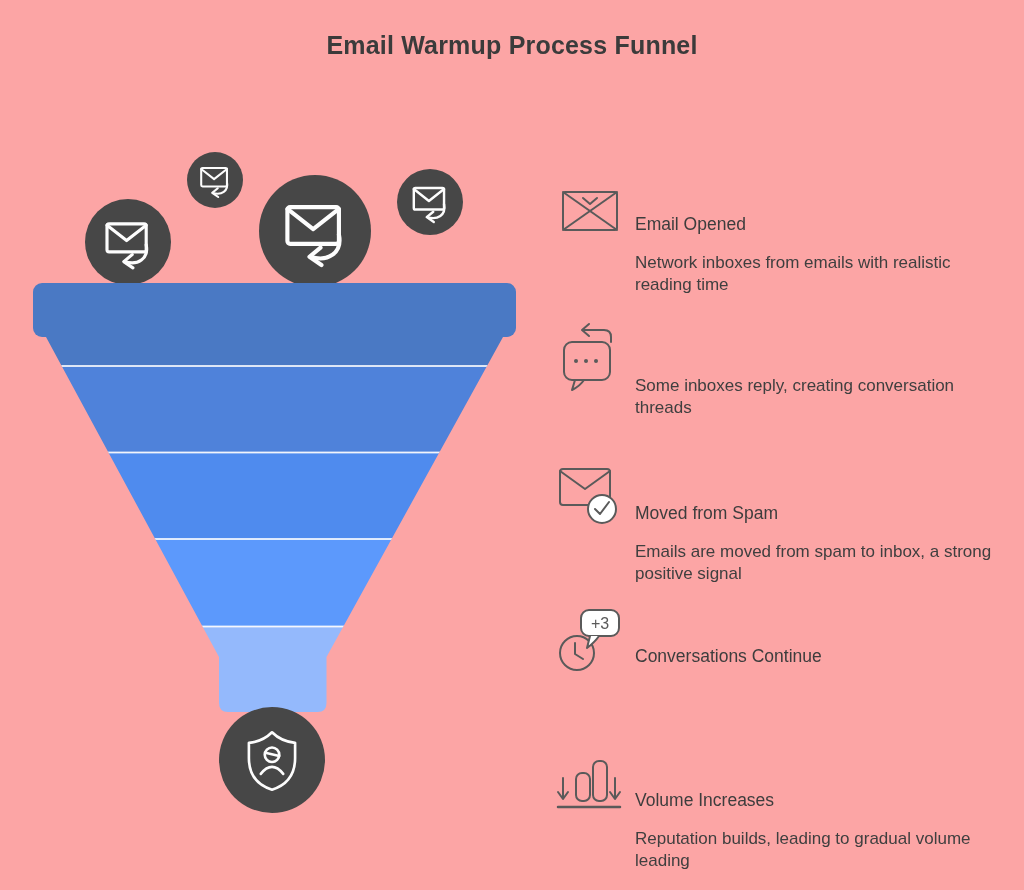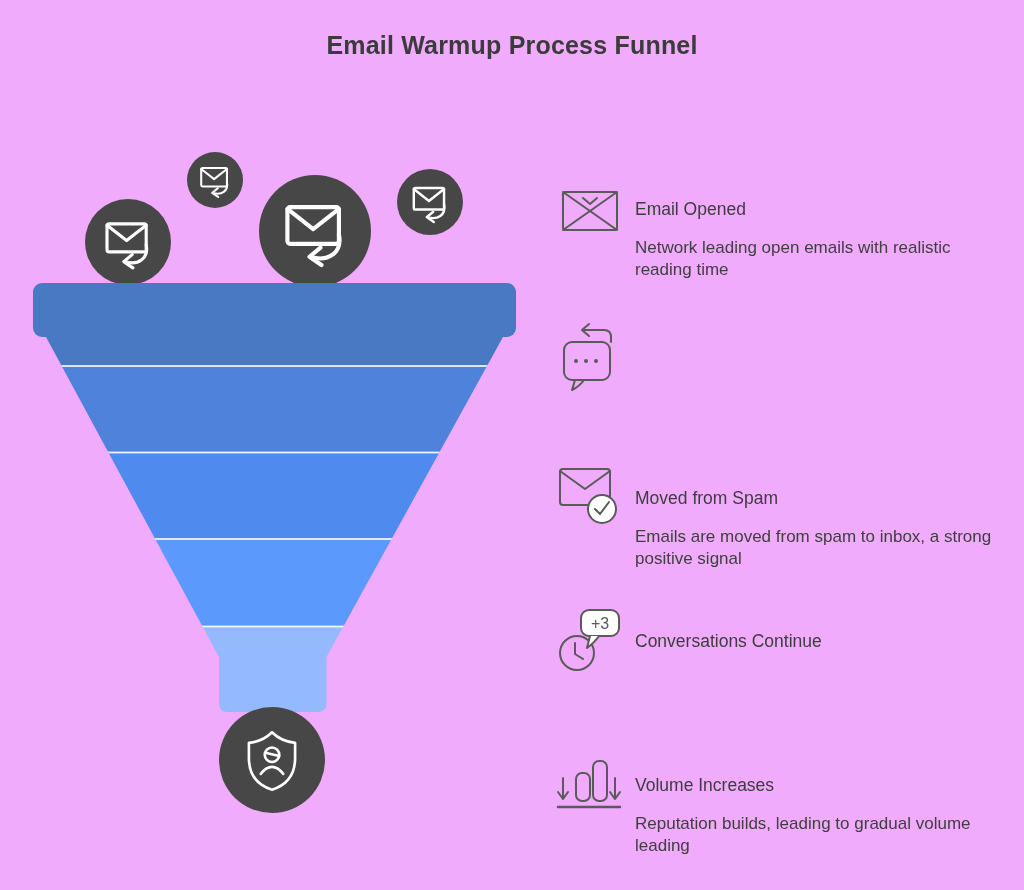--- a/index.html
+++ b/index.html
@@ -1,31 +1,31 @@
 <!DOCTYPE html>
 <html><head>
 <meta charset="utf-8">
 <style>
   * { margin:0; padding:0; box-sizing:border-box; }
   html,body { background:#fff; }
   body { font-family:"Liberation Sans", sans-serif; }
   .page {
     position:relative; width:1024px; height:890px;
-    background:#f0abfc; overflow:hidden;
+    background:#fca5a5; overflow:hidden;
   }
   .main-title {
     position:absolute; top:31px; left:12px; width:1000px;
     text-align:center; font-size:25px; font-weight:700;
     color:#3b3b3b; letter-spacing:0.2px;
   }
   .funnel-svg { position:absolute; left:0; top:120px; }
   .steps { position:absolute; inset:0; }
   .step { position:absolute; left:556px; width:454px; }
   .step-icon { position:absolute; }
-  .step-text { position:absolute; left:79px; top:1px; width:360px; }
+  .step-text { position:absolute; left:79px; top:16px; width:360px; }
   .step-title {
     font-size:17.5px; line-height:22px; color:#3d3d3d; font-weight:400;
   }
   .step-desc {
     margin-top:17px; font-size:17px; line-height:21.5px; color:#3f3f3f;
   }
   svg { display:block; }
 </style>
 </head>
 <body>
@@ -96,39 +96,40 @@
       <svg class="step-icon" style="left:4px; top:-10px;" width="60" height="48" viewBox="0 0 60 48">
         <g fill="none" stroke-width="2" stroke-linecap="round" stroke-linejoin="round" stroke="#5a5a5a">
           <rect x="3" y="5" width="54" height="38" rx="2"></rect>
           <path d="M3 5 L57 43"></path>
           <path d="M57 5 L3 43"></path>
           <polyline points="23,11 30,17 37,11"></polyline>
         </g>
       </svg>
       <div class="step-text">
         <div class="step-title">Email Opened</div>
-        <div class="step-desc">Network leading open emails with realistic reading time</div>
+        <div class="step-desc">Network inboxes from emails with realistic reading time</div>
       </div>
     </div>
 
     <div class="step" style="top:342px;">
       <svg class="step-icon" style="left:4px; top:-22px;" width="58" height="74" viewBox="0 0 58 74">
         <g fill="none" stroke-width="2" stroke-linecap="round" stroke-linejoin="round" stroke="#5a5a5a">
           <polyline points="29,4 22,10 29,16"></polyline>
           <path d="M24 10 L44 10 Q51 10 51 17 L51 22"></path>
           <rect x="4" y="22" width="46" height="38" rx="8"></rect>
           <path d="M15 60 L12 70 Q20 66 24 60"></path>
         </g>
         <g fill="#5a5a5a">
           <circle cx="16" cy="41" r="2"></circle>
           <circle cx="26" cy="41" r="2"></circle>
           <circle cx="36" cy="41" r="2"></circle>
         </g>
       </svg>
       <div class="step-text">
+        <div class="step-desc">Some inboxes reply, creating conversation threads</div>
       </div>
     </div>
 
     <div class="step" style="top:486px;">
       <svg class="step-icon" style="left:1px; top:-23px;" width="62" height="64" viewBox="0 0 62 64">
         <g fill="none" stroke-width="2" stroke-linecap="round" stroke-linejoin="round" stroke="#5a5a5a">
           <rect x="3" y="6" width="50" height="36" rx="3"></rect>
           <path d="M3 8 L28 26 L53 8"></path>
         </g>
         <circle cx="45" cy="46" r="14" fill="#ffffff" stroke-width="2" stroke="#5a5a5a"></circle>

